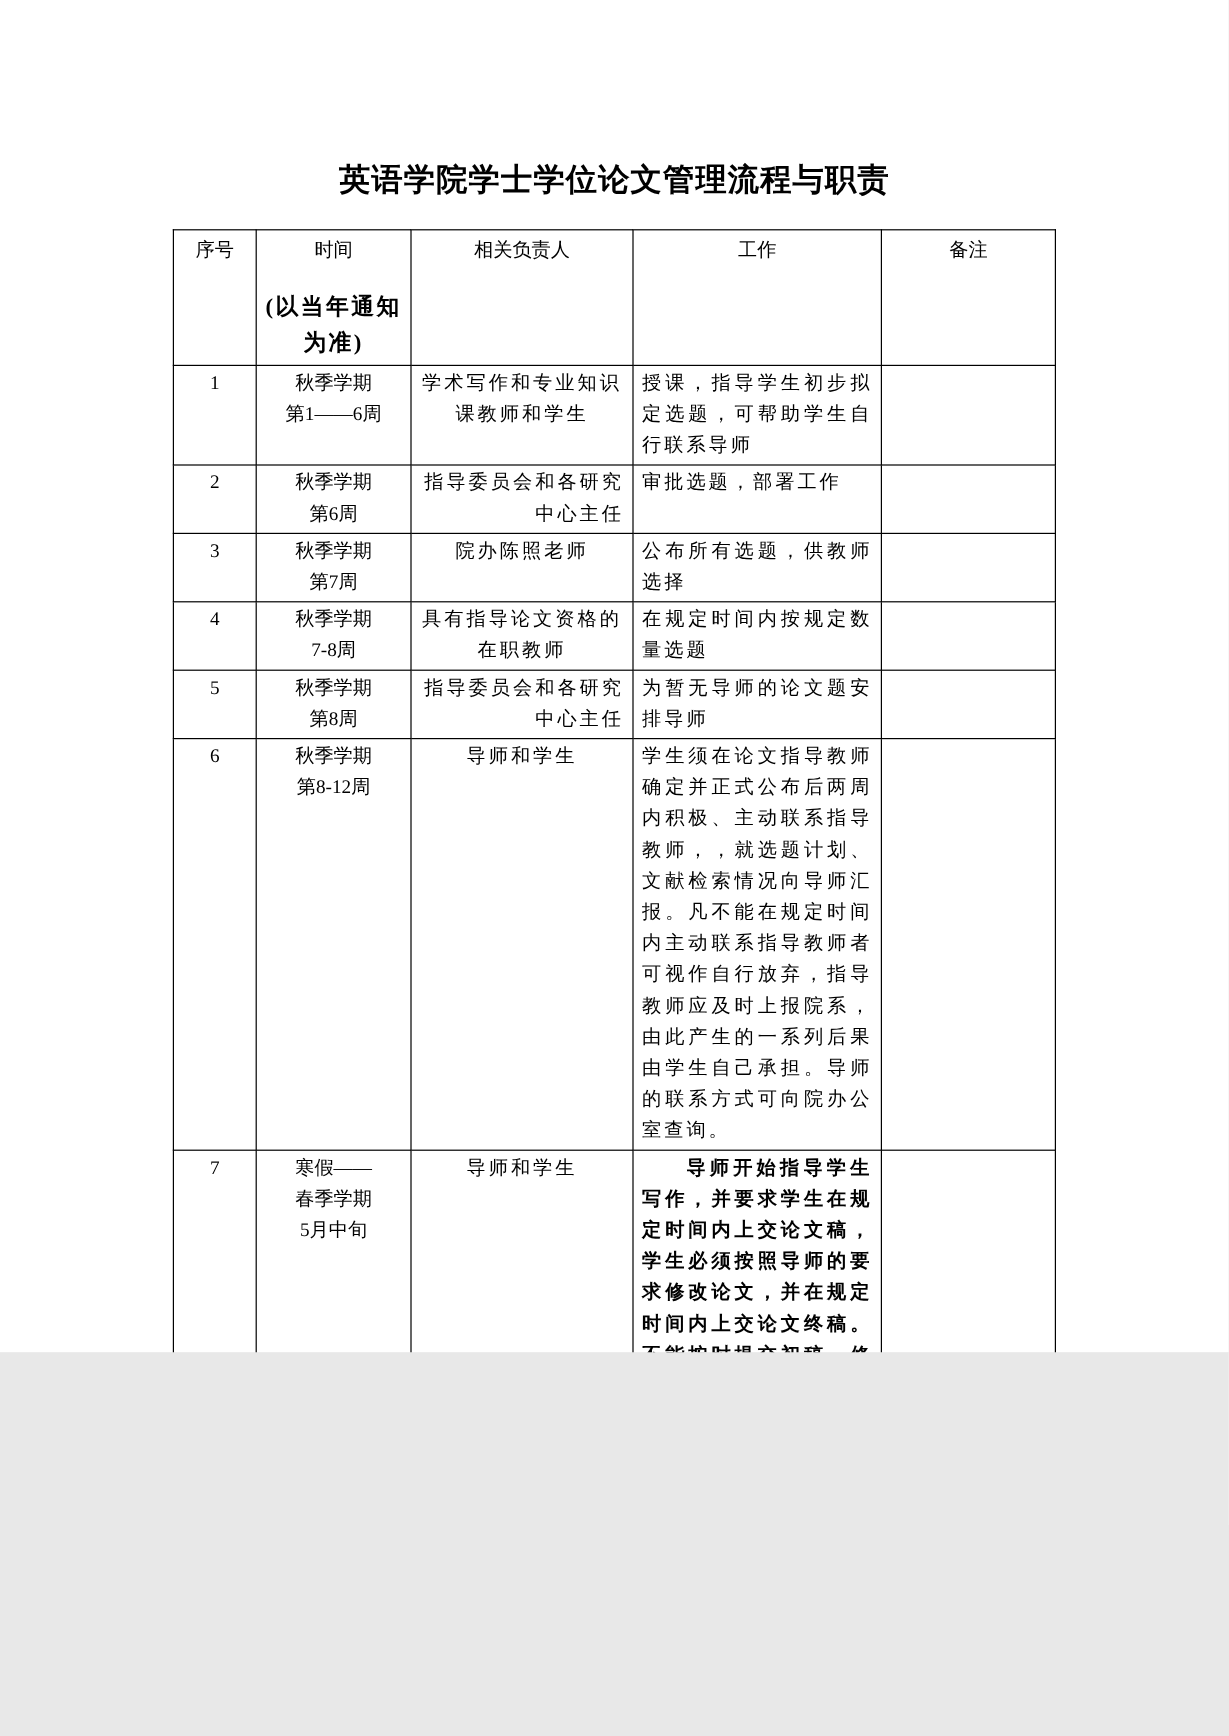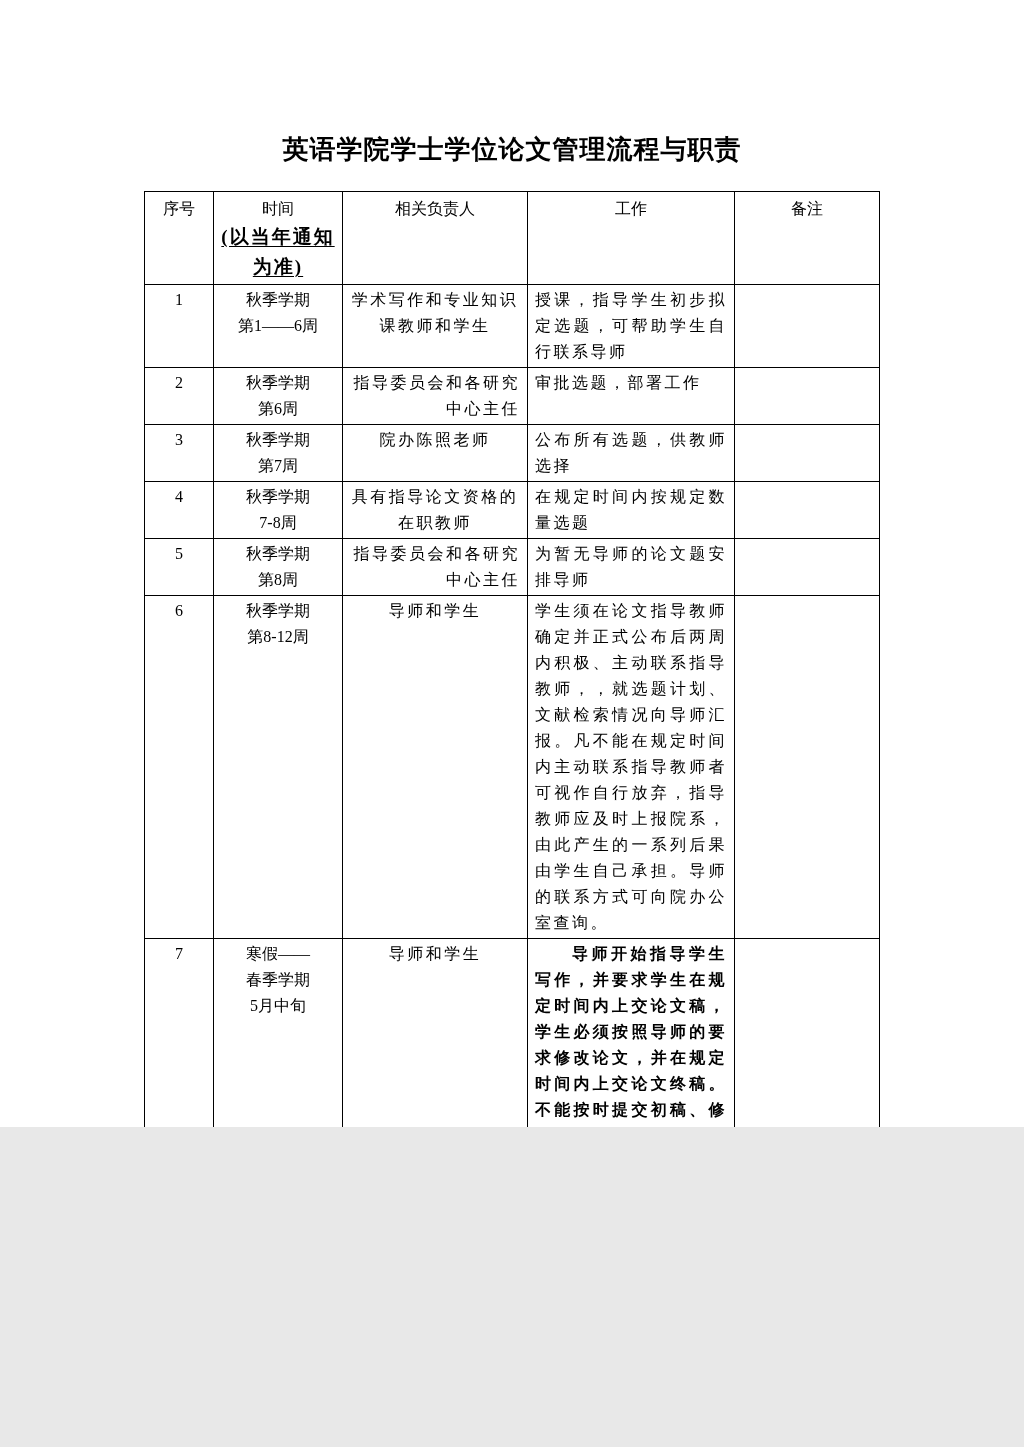--- a/index.html
+++ b/index.html
@@ -47,22 +47,22 @@
     padding: 2px 7px;
     overflow: hidden;
   }
   .process-table th { text-align: center; padding-top: 4px; }
   thead tr { height: 82px; }
   .time-note {
     font-weight: bold;
     font-size: 19px;
     line-height: 30px;
     letter-spacing: 2px;
-    text-decoration: underline;
     text-underline-offset: 3px;
+    margin-top: 20px;
   }
   td.cell-no   { text-align: center; }
   td.cell-time { text-align: center; white-space: pre-line; }
   td.cell-person {
     text-align: center;
     letter-spacing: 2.5px;
   }
   td.cell-person.align-left { text-align: right; margin-top: 44px; }
   td.cell-work {
     text-align: justify;

